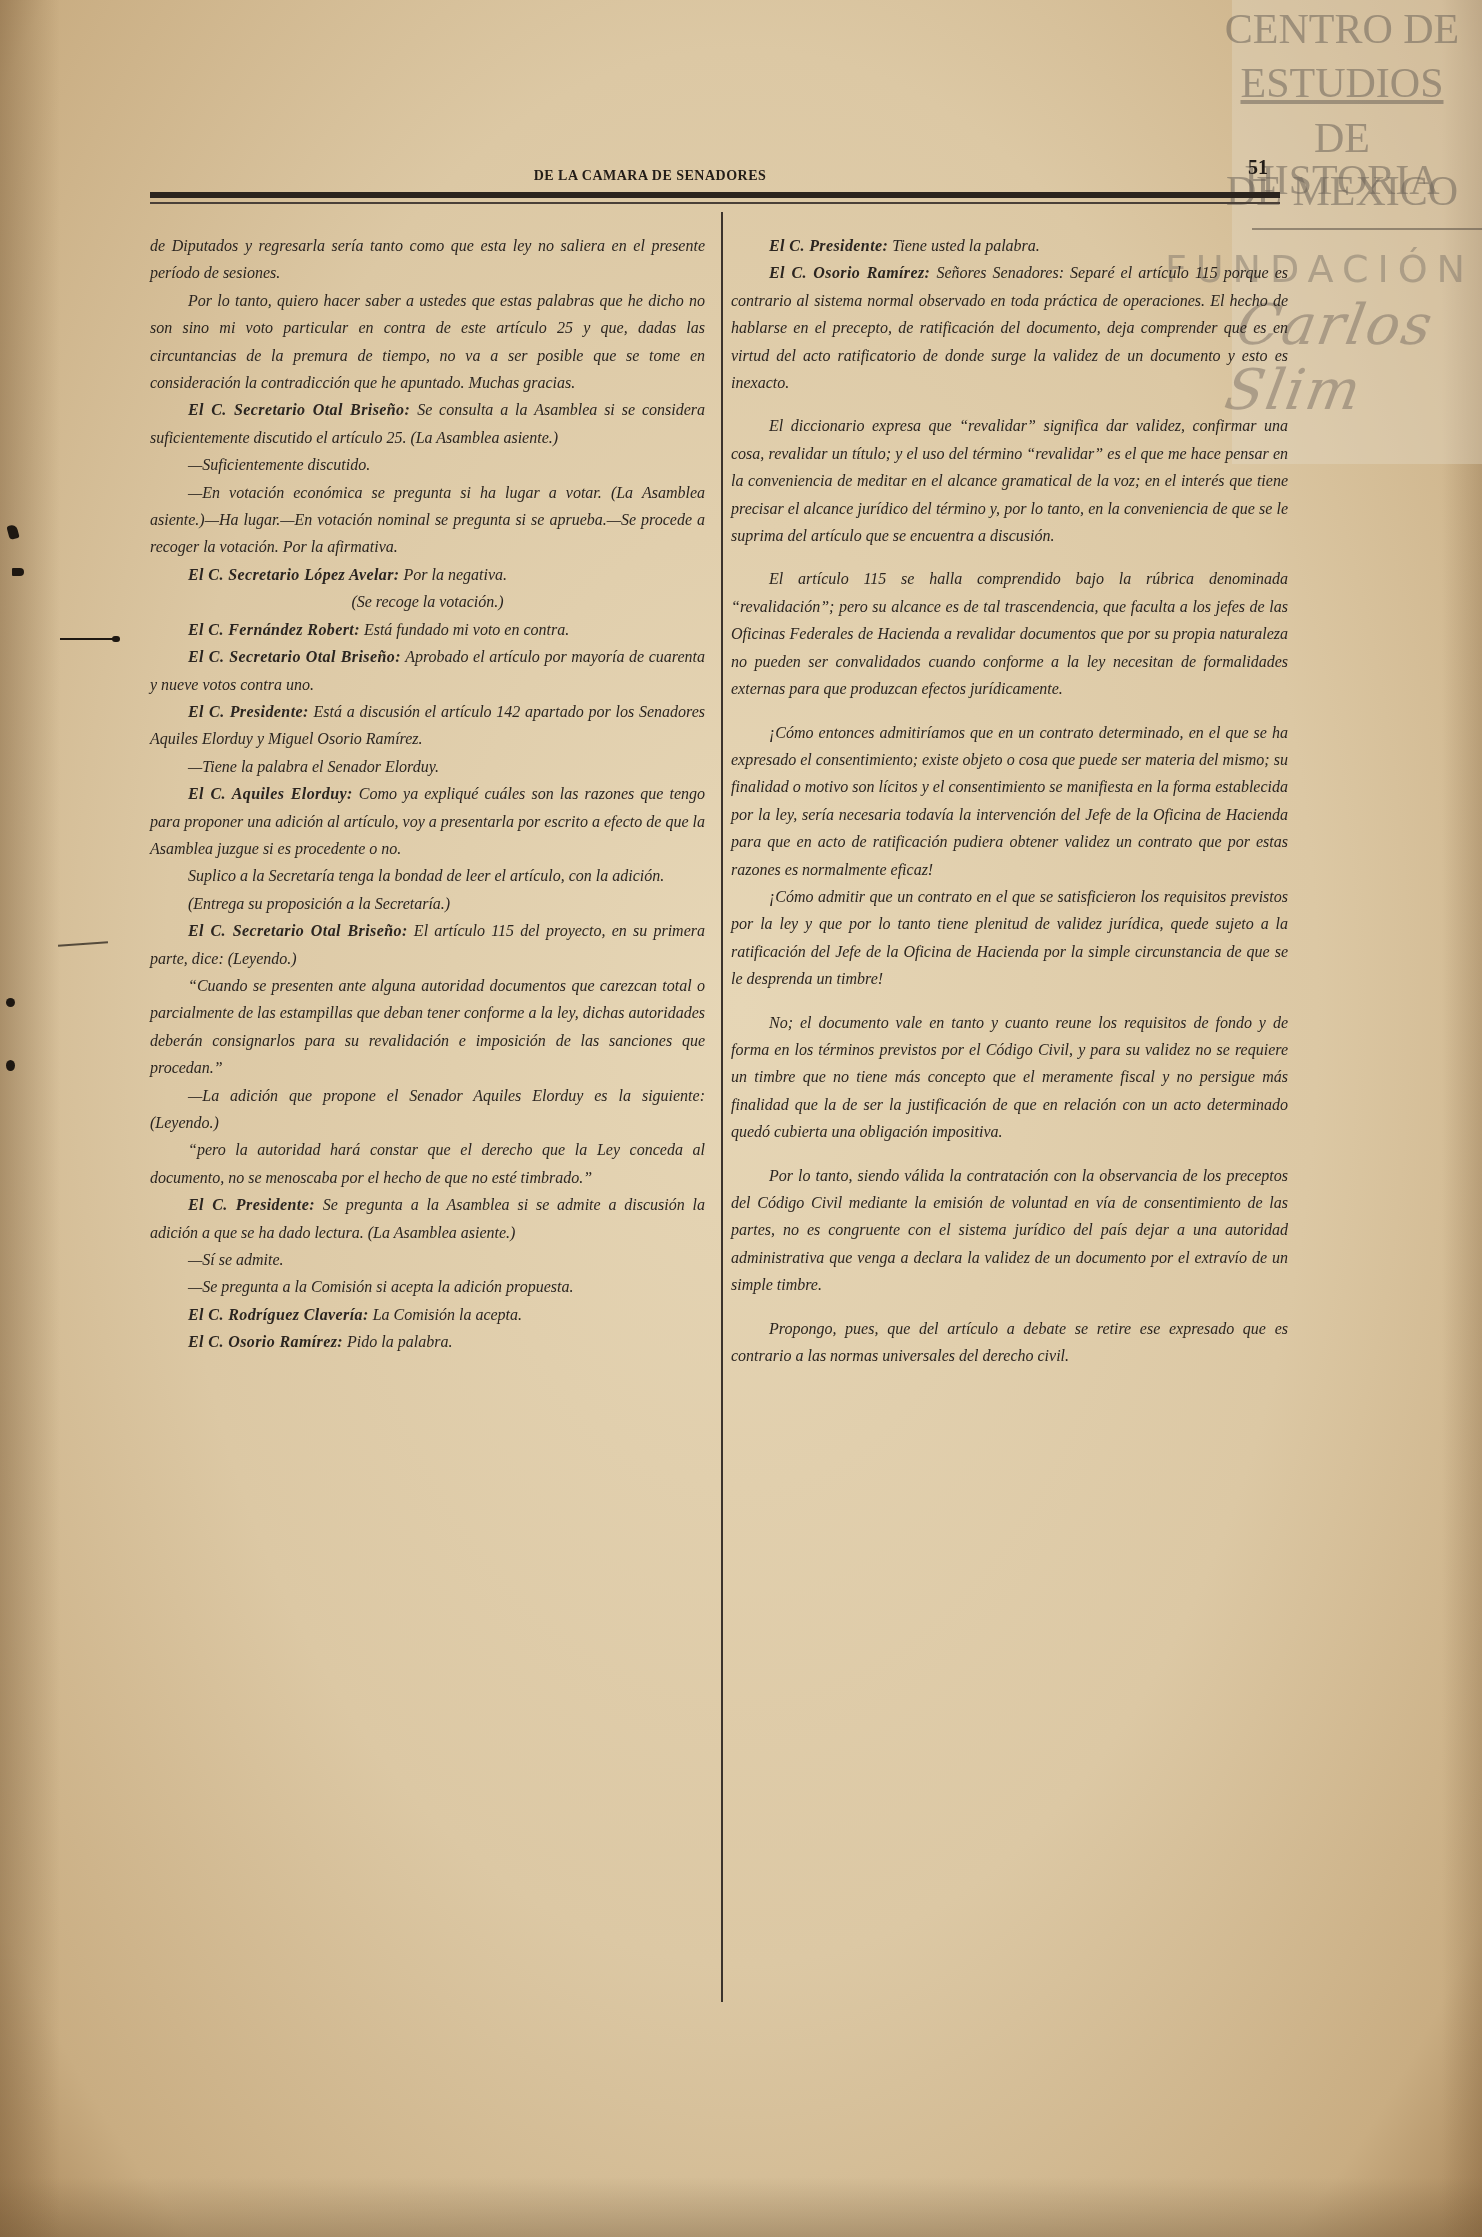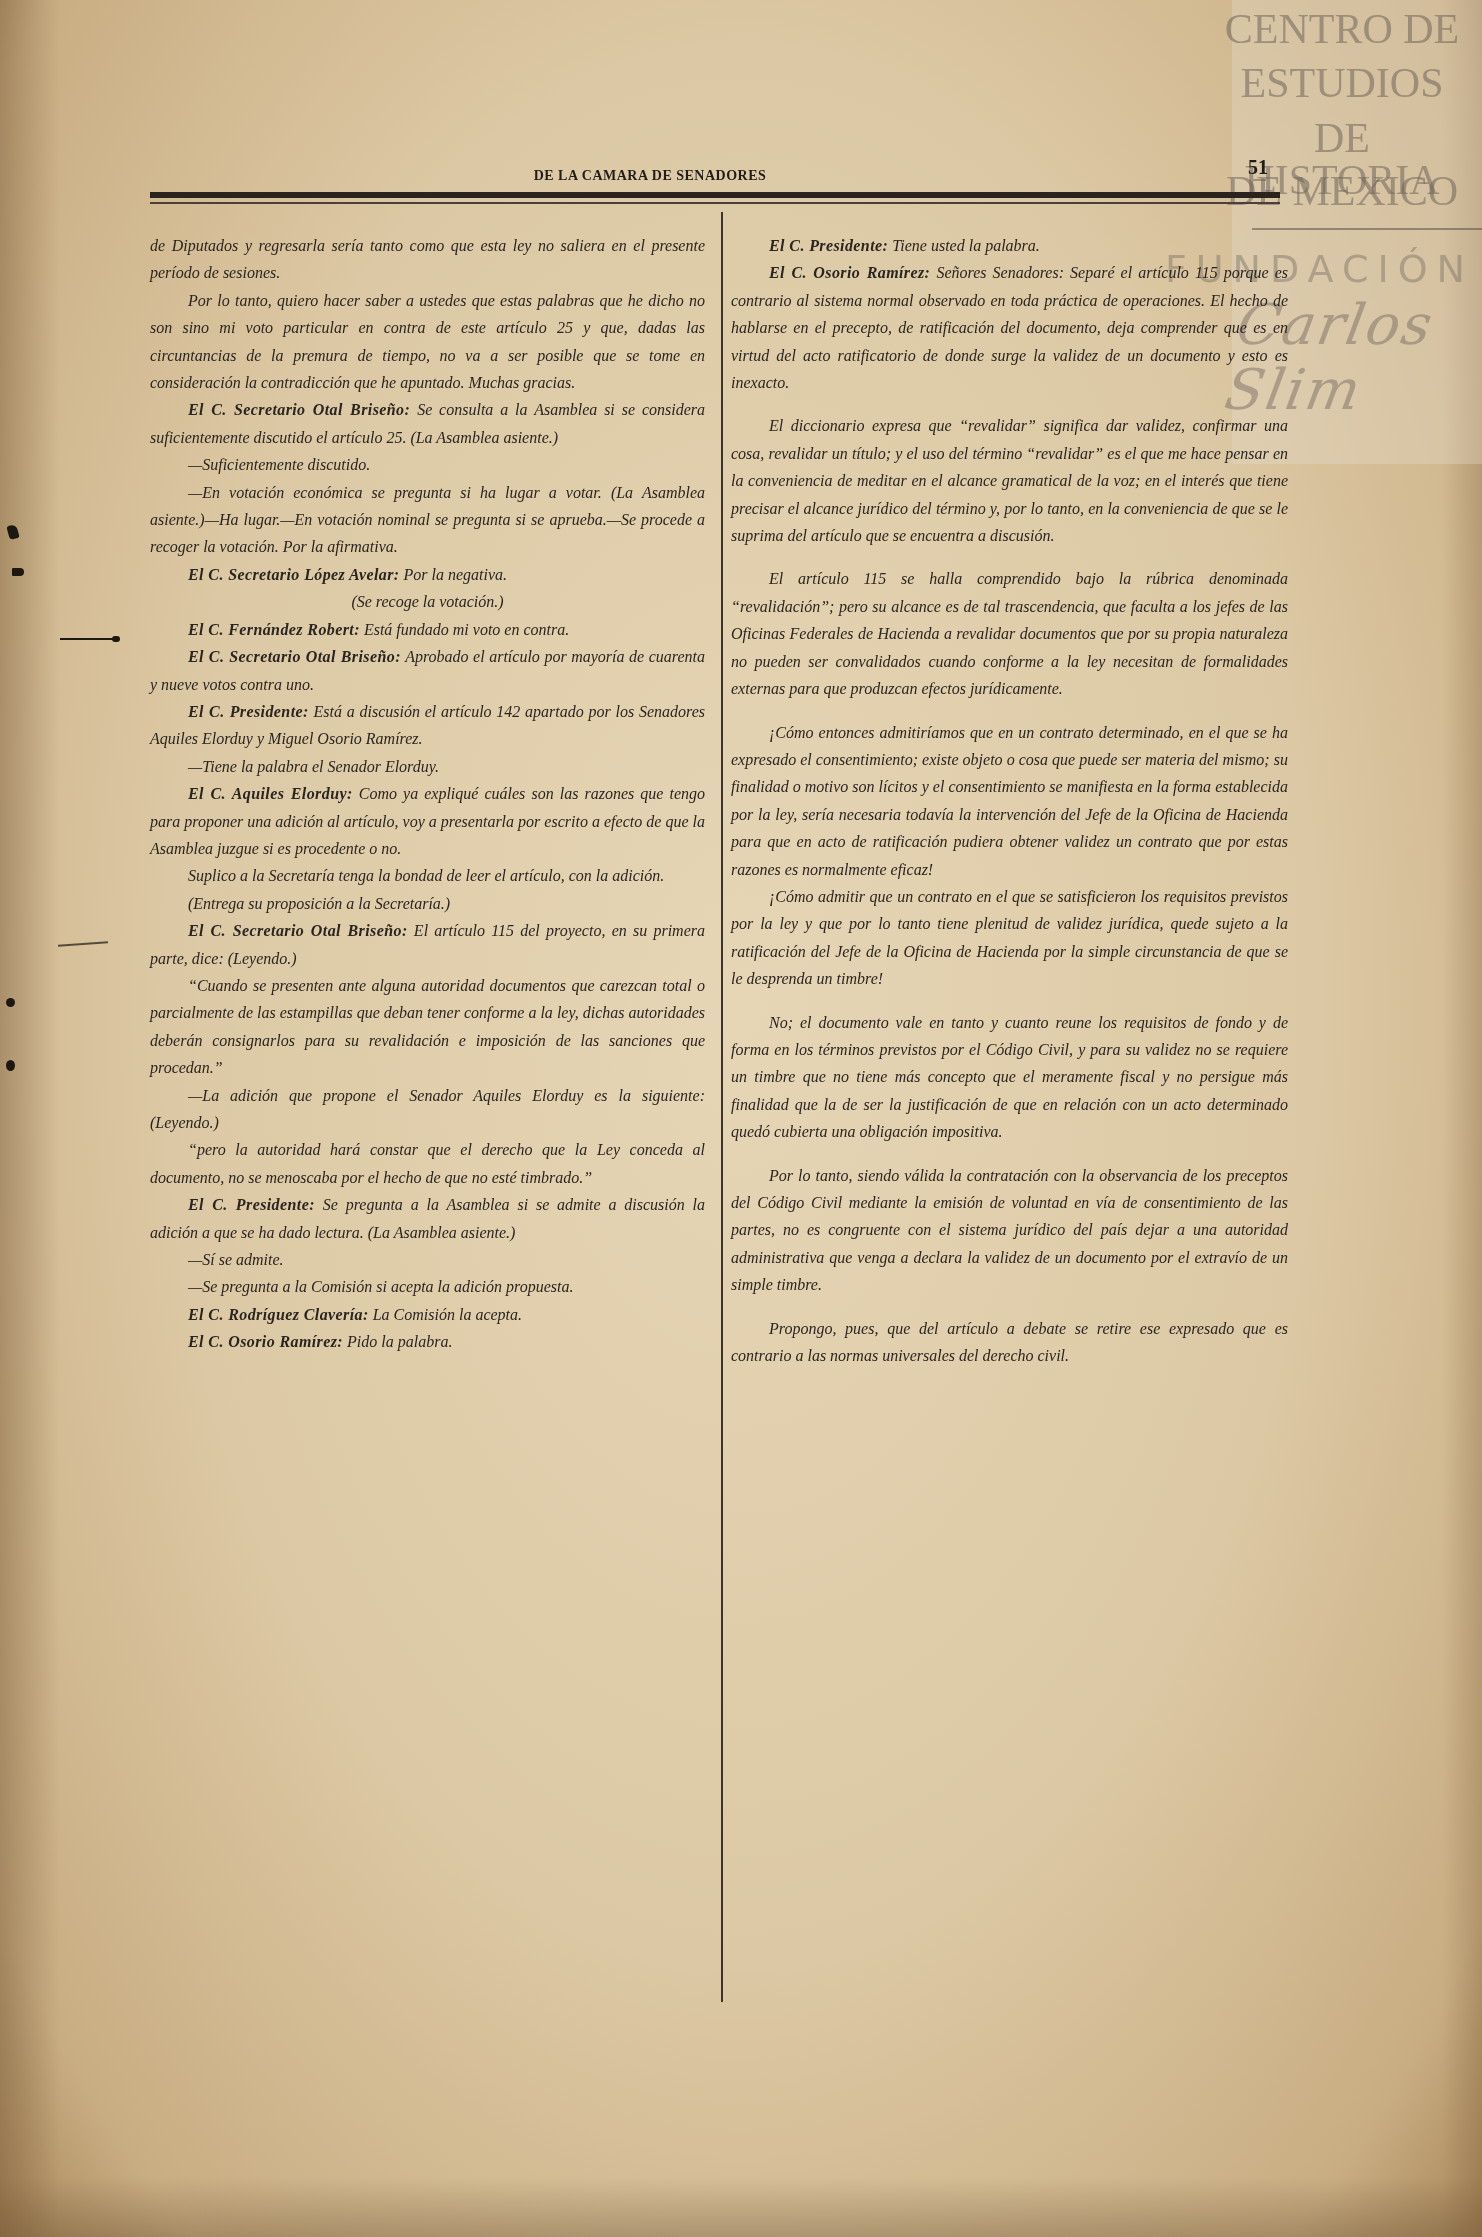--- a/index.html
+++ b/index.html
@@ -86,21 +86,21 @@
   .mark-5 { left: 6px; top: 998px; width: 9px; height: 9px; border-radius: 50%; }
   .mark-6 { left: 6px; top: 1060px; width: 9px; height: 11px; border-radius: 50%; }
 </style>
 </head>
 <body>
 
 <div class="edge-shade"></div>
 
 <div class="watermark">
   <div class="wm-line" style="top:8px;">CENTRO DE</div>
-  <div class="wm-line" style="top:62px;">ESTUDIOS</div>
+  <div class="wm-line" style="top:62px;text-decoration:underline;">ESTUDIOS</div>
   <div class="wm-line" style="top:117px;">DE HISTORIA</div>
   <div class="wm-line" style="top:170px;">DE MEXICO</div>
   <div class="wm-rule"></div>
   <div class="wm-fund">FUNDACIÓN</div>
   <div class="wm-sig">Carlos Slim</div>
 </div>
 
 <div class="running-head">
   <div class="running-title">DE LA CAMARA DE SENADORES</div>
   <div class="page-number">51</div>

